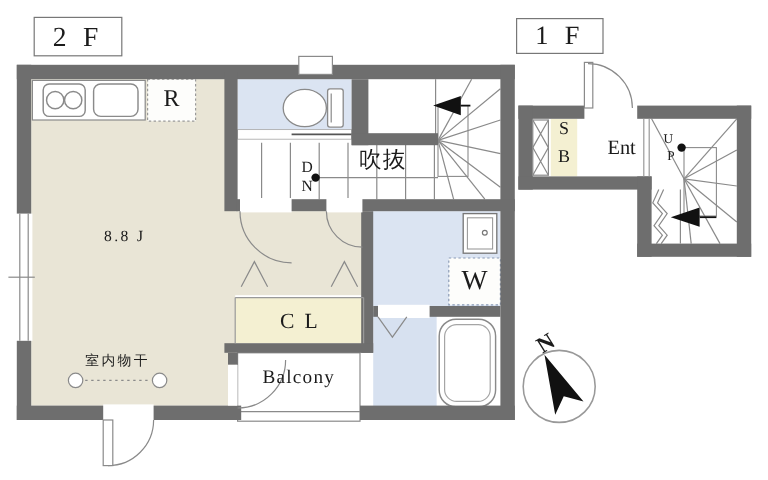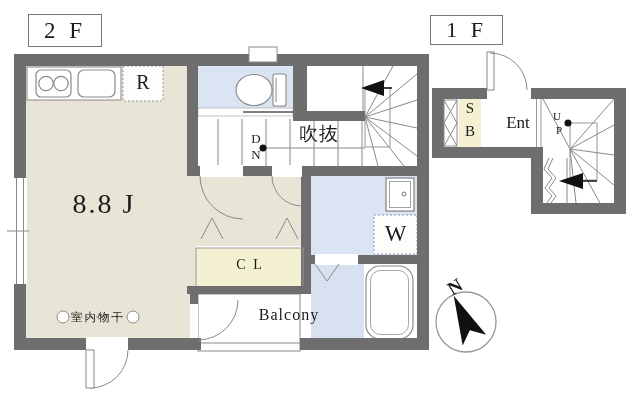--- a/index.html
+++ b/index.html
@@ -209,27 +209,27 @@
     <circle cx="466" cy="322" r="30" fill="#ffffff" stroke="#999" stroke-width="1.3"></circle>
     <polygon points="466,293 479,342 466,331 453,342" fill="#111" transform="rotate(-25 466 322)"></polygon>
   </g>
 </svg>
 
 <div class="lbl box-label" style="left:28px;top:14px;width:72px;height:31px;">2 F</div>
 <div class="lbl box-label" style="left:430px;top:15px;width:71px;height:28px;font-size:22px;">1 F</div>
 
 <div class="lbl" style="left:123px;top:72px;width:40px;font-size:20px;">R</div>
 <div class="lbl" style="left:290px;top:80px;width:58px;font-size:19px;letter-spacing:1px;margin-top:44px;">吹抜</div>
-<div class="lbl" style="left:54px;top:190px;width:100px;font-size:28px;letter-spacing:2px;">8.8 J</div>
+<div class="lbl" style="left:54px;top:190px;width:100px;font-size:13px;letter-spacing:2px;">8.8 J</div>
 <div class="lbl" style="left:246px;top:132px;width:20px;font-size:13px;">D</div>
 <div class="lbl" style="left:246px;top:148px;width:20px;font-size:13px;">N</div>
-<div class="lbl" style="left:197px;top:258px;width:106px;font-size:14px;letter-spacing:2px;">C L</div>
-<div class="lbl" style="left:198px;top:307px;width:102px;font-size:16px;letter-spacing:1px;padding-left:40px;">Balcony</div>
+<div class="lbl" style="left:197px;top:258px;width:106px;font-size:18px;letter-spacing:2px;">C L</div>
+<div class="lbl" style="left:198px;top:307px;width:102px;font-size:16px;letter-spacing:1px;">Balcony</div>
 <div class="lbl" style="left:374px;top:222px;width:43px;font-size:23px;">W</div>
-<div class="lbl" style="left:58px;top:312px;width:80px;font-size:11.5px;letter-spacing:2px;">室内物干</div>
+<div class="lbl" style="left:58px;top:296px;width:80px;font-size:11.5px;letter-spacing:2px;">室内物干</div>
 
 <div class="lbl" style="left:459px;top:101px;width:22px;font-size:15px;">S</div>
 <div class="lbl" style="left:459px;top:124px;width:22px;font-size:15px;">B</div>
 <div class="lbl" style="left:497px;top:114px;width:42px;font-size:17px;">Ent</div>
 <div class="lbl" style="left:548px;top:111px;width:18px;font-size:11px;">U</div>
 <div class="lbl" style="left:550px;top:125px;width:18px;font-size:11px;">P</div>
 
 <div class="lbl" style="left:442px;top:277px;width:26px;font-size:19px;font-weight:bold;transform:rotate(-32deg);">N</div>
 
 </div>

